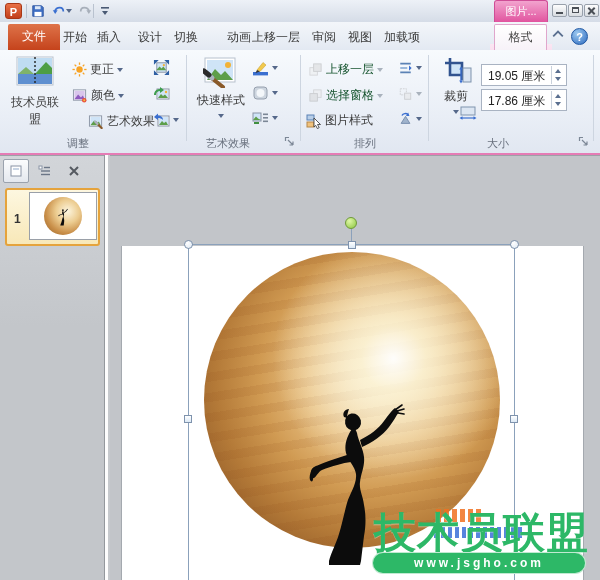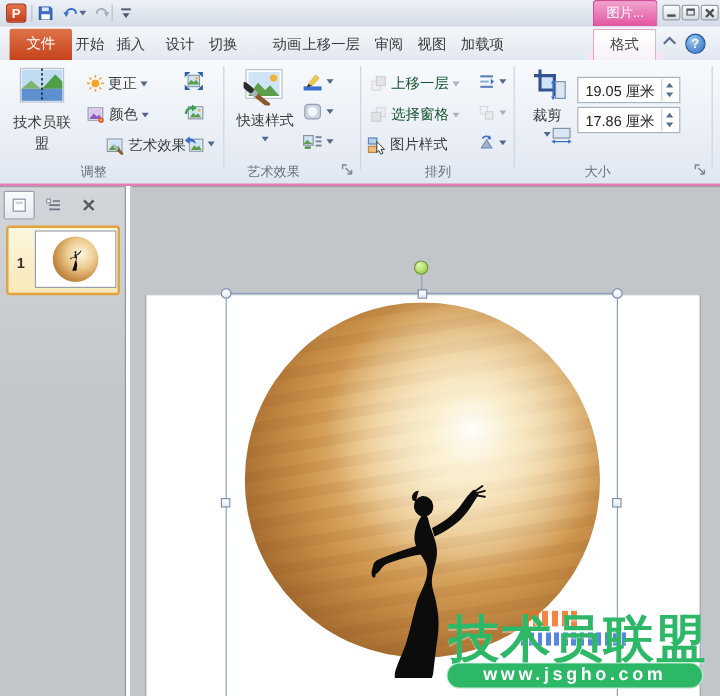--- a/index.html
+++ b/index.html
@@ -90,21 +90,21 @@
     background:linear-gradient(#ffffff,#dce9f5);box-sizing:border-box;}
   .h-rotate{position:absolute;left:345px;top:217px;width:12px;height:12px;border-radius:50%;
     border:1px solid #6f9a39;background:radial-gradient(circle at 35% 30%,#dff7a6,#8cc63f);box-sizing:border-box;}
   
   .wm-frag{position:absolute;opacity:.85;}
   .wm-title{position:absolute;left:374px;top:509px;width:186px;height:48px;
     font-size:42px;font-weight:bold;letter-spacing:1px;line-height:48px;white-space:nowrap;
     color:#2db867;text-shadow:0 1px 0 rgba(255,255,255,.35);}
   .wm-pill{position:absolute;left:372px;top:552px;width:214px;height:22px;border-radius:12px;
     background:#2db867;border:1px solid rgba(255,255,255,.7);box-sizing:border-box;
-    color:#fff;font-size:15px;font-weight:bold;letter-spacing:3px;text-align:center;line-height:20px;}
+    color:#fff;font-size:12px;font-weight:bold;letter-spacing:3px;text-align:center;line-height:20px;}
   svg{display:block;}
 </style>
 </head>
 <body>
 
 <div class="app">
 
   <div class="titlebar">
     <div class="ppt-logo">P</div>
     <div class="qat-sep" style="left:26px"></div>

